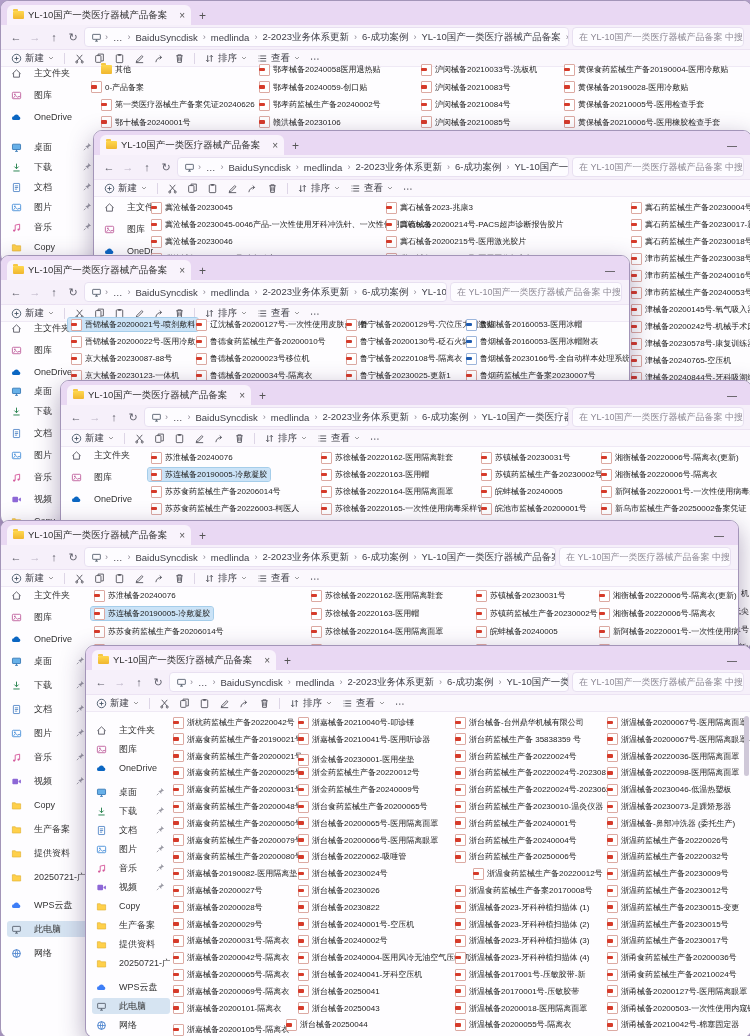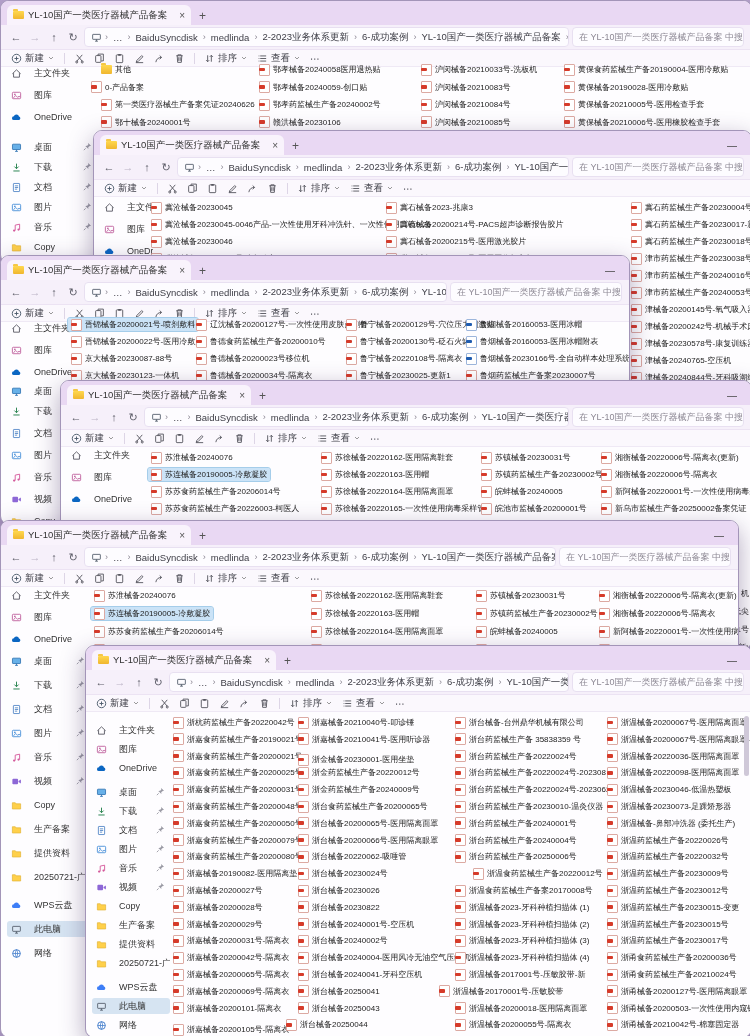--- a/index.html
+++ b/index.html
@@ -2058,21 +2058,21 @@
           <span class="flabel">浙温械备2023-牙科种植扫描体 (3)</span>
         </div>
         <div class="fitem" style="left:369px;top:305.20000000000005px">
           <span class="fi"></span>
           <span class="flabel">浙温械备2023-牙科种植扫描体 (4)</span>
         </div>
         <div class="fitem" style="left:369px;top:322px">
           <span class="fi"></span>
           <span class="flabel">浙温械备2017001号-压敏胶带-新</span>
         </div>
-        <div class="fitem" style="left:353px;top:338.8px">
+        <div class="fitem" style="left:369px;top:338.8px">
           <span class="fi"></span>
           <span class="flabel">浙温械备20170001号-压敏胶带</span>
         </div>
         <div class="fitem" style="left:369px;top:355.6px">
           <span class="fi"></span>
           <span class="flabel">浙温械备20200018-医用隔离面罩</span>
         </div>
         <div class="fitem" style="left:369px;top:372.40000000000003px">
           <span class="fi"></span>
           <span class="flabel">浙温械备20200055号-隔离衣</span>

